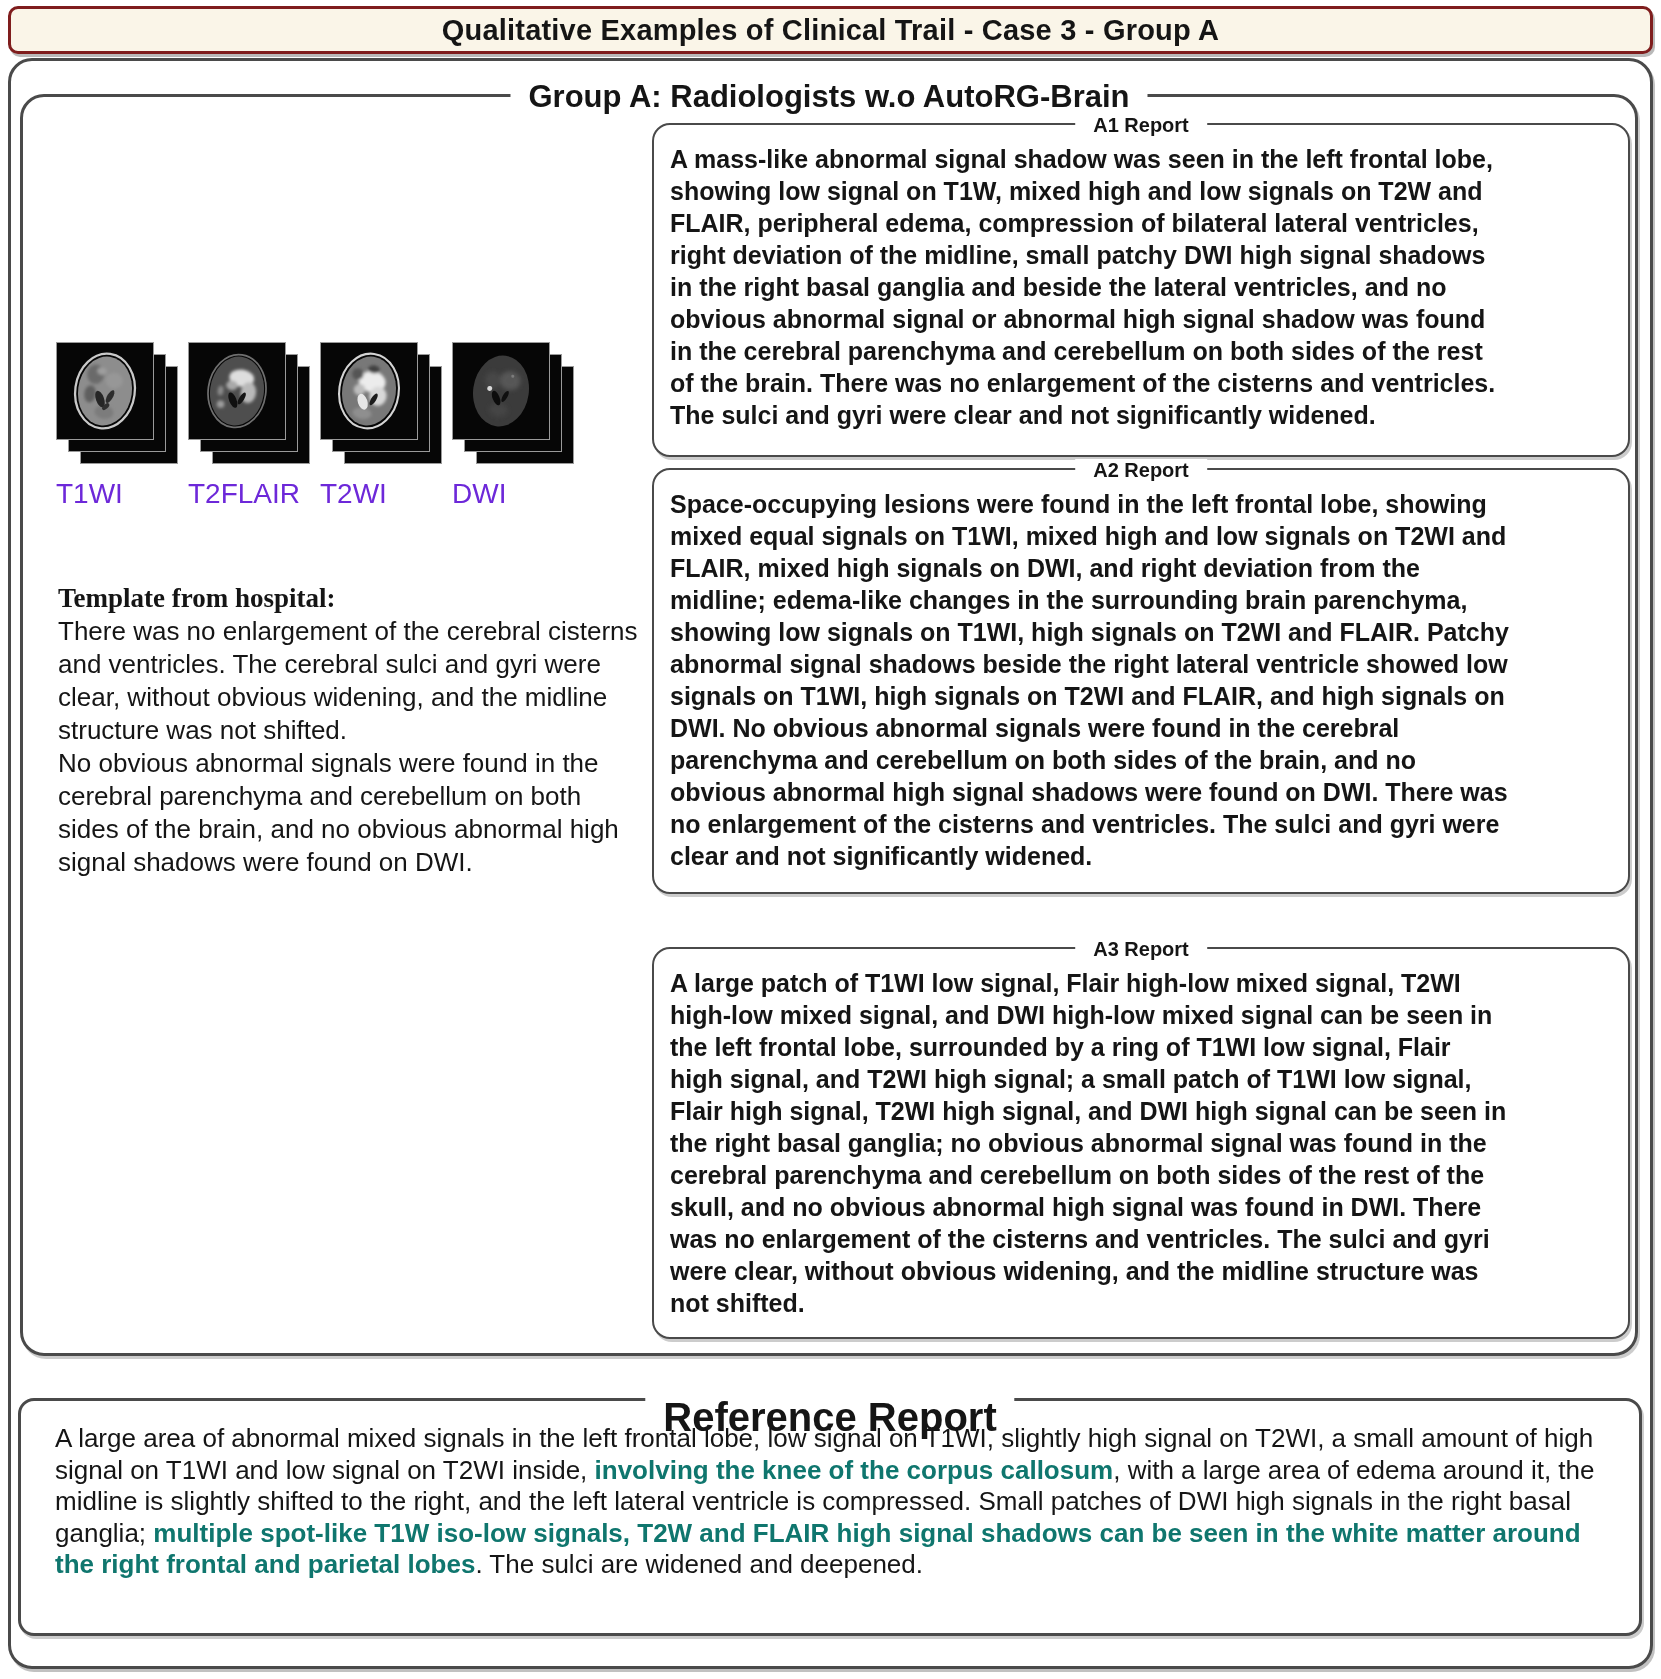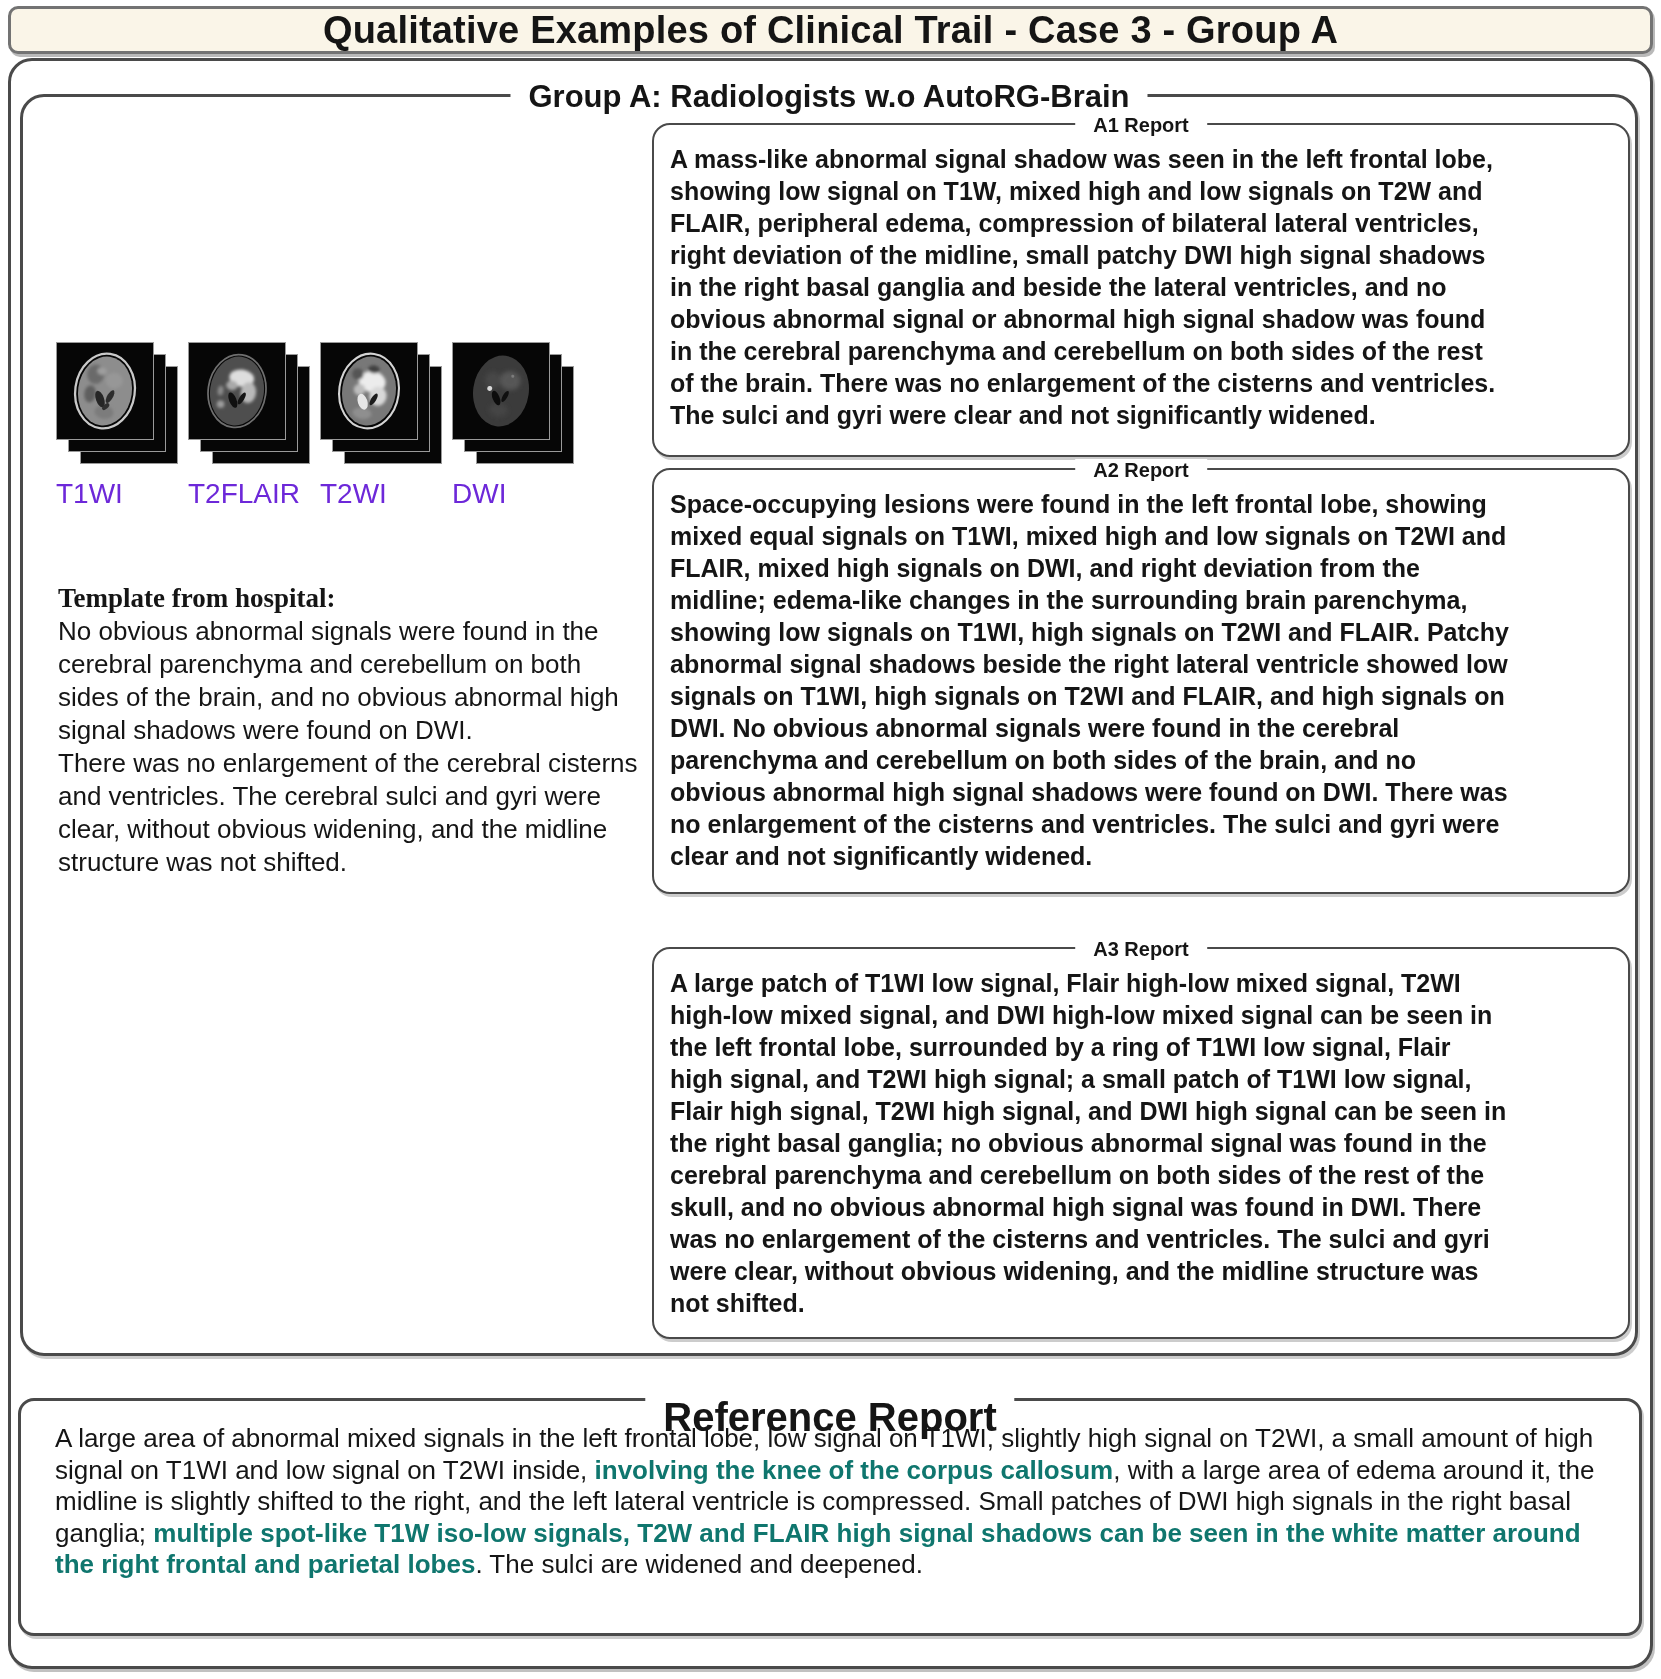--- a/index.html
+++ b/index.html
@@ -3,24 +3,24 @@
 <meta charset="utf-8">
 <style>
   html,body{margin:0;padding:0;background:#ffffff;}
   body{
     width:1661px;height:1679px;position:relative;overflow:hidden;
     font-family:"Liberation Sans","DejaVu Sans",sans-serif;color:#151515;
     -webkit-font-smoothing:antialiased;
   }
   .title-bar{
     position:absolute;left:8px;top:6px;width:1639px;height:42px;
-    background:#FAF5E8;border:3px solid #737373;border-radius:10px;
+    background:#FAF5E8;border:3px solid #7f1d1d;border-radius:10px;
     box-shadow:2px 3px 0 rgba(100,100,100,.45);
     display:flex;align-items:center;justify-content:center;
-    font-size:38px;font-weight:bold;letter-spacing:.2px;
+    font-size:29px;font-weight:bold;letter-spacing:.2px;
   }
   .outer-box{
     position:absolute;left:8px;top:58px;width:1639px;height:1605px;
     background:#ffffff;border:3px solid #4a4a4a;border-radius:24px;
     box-shadow:2px 3px 0 rgba(100,100,100,.4);
   }
   .panel{
     position:absolute;background:#ffffff;border:3px solid #4a4a4a;
     box-shadow:2px 3px 0 rgba(110,110,110,.35);
   }
@@ -204,22 +204,22 @@
         </svg>
       </div>
     </div>
     <div class="scan-caption">DWI</div>
   </div>
 
 </div>
 
 <div class="template">
   <h3>Template from hospital:</h3>
+  <p>There was no enlargement of the cerebral cisterns and ventricles. The cerebral sulci and gyri were clear, without obvious widening, and the midline structure was not shifted.</p>
   <p>No obvious abnormal signals were found in the cerebral parenchyma and cerebellum on both sides of the brain, and no obvious abnormal high signal shadows were found on DWI.</p>
-  <p>There was no enlargement of the cerebral cisterns and ventricles. The cerebral sulci and gyri were clear, without obvious widening, and the midline structure was not shifted.</p>
 </div>
 
 <div class="panel report-box" style="top:123px;height:330px;">
   <span class="legend">A1 Report</span>
   <div class="report-text">A mass-like abnormal signal shadow was seen in the left frontal lobe, showing low signal on T1W, mixed high and low signals on T2W and FLAIR, peripheral edema, compression of bilateral lateral ventricles, right deviation of the midline, small patchy DWI high signal shadows in the right basal ganglia and beside the lateral ventricles, and no obvious abnormal signal or abnormal high signal shadow was found in the cerebral parenchyma and cerebellum on both sides of the rest of the brain. There was no enlargement of the cisterns and ventricles. The sulci and gyri were clear and not significantly widened.</div>
 </div>
 
 <div class="panel report-box" style="top:468px;height:422px;">
   <span class="legend">A2 Report</span>
   <div class="report-text">Space-occupying lesions were found in the left frontal lobe, showing mixed equal signals on T1WI, mixed high and low signals on T2WI and FLAIR, mixed high signals on DWI, and right deviation from the midline; edema-like changes in the surrounding brain parenchyma, showing low signals on T1WI, high signals on T2WI and FLAIR. Patchy abnormal signal shadows beside the right lateral ventricle showed low signals on T1WI, high signals on T2WI and FLAIR, and high signals on DWI. No obvious abnormal signals were found in the cerebral parenchyma and cerebellum on both sides of the brain, and no obvious abnormal high signal shadows were found on DWI. There was no enlargement of the cisterns and ventricles. The sulci and gyri were clear and not significantly widened.</div>

